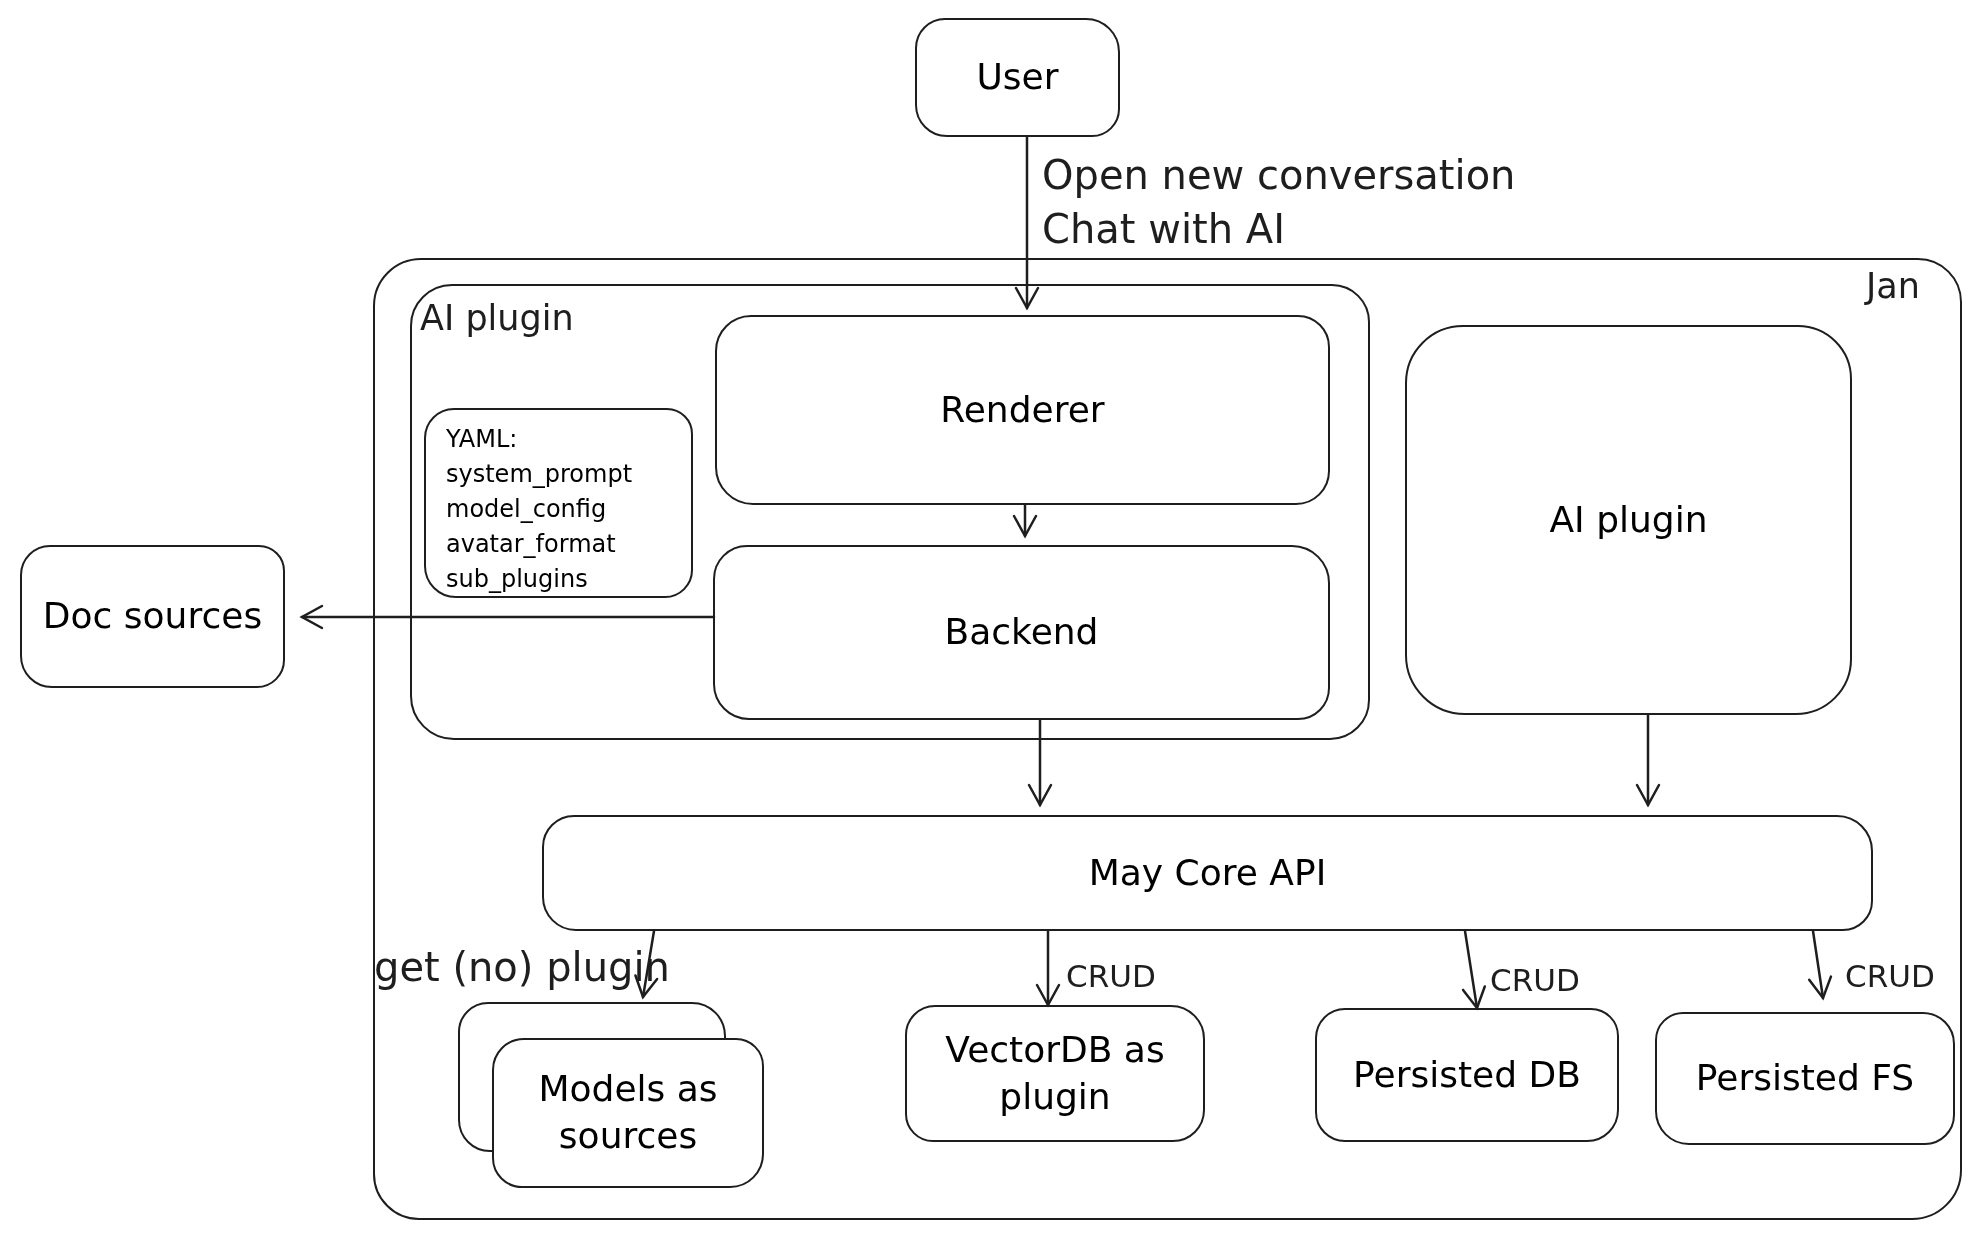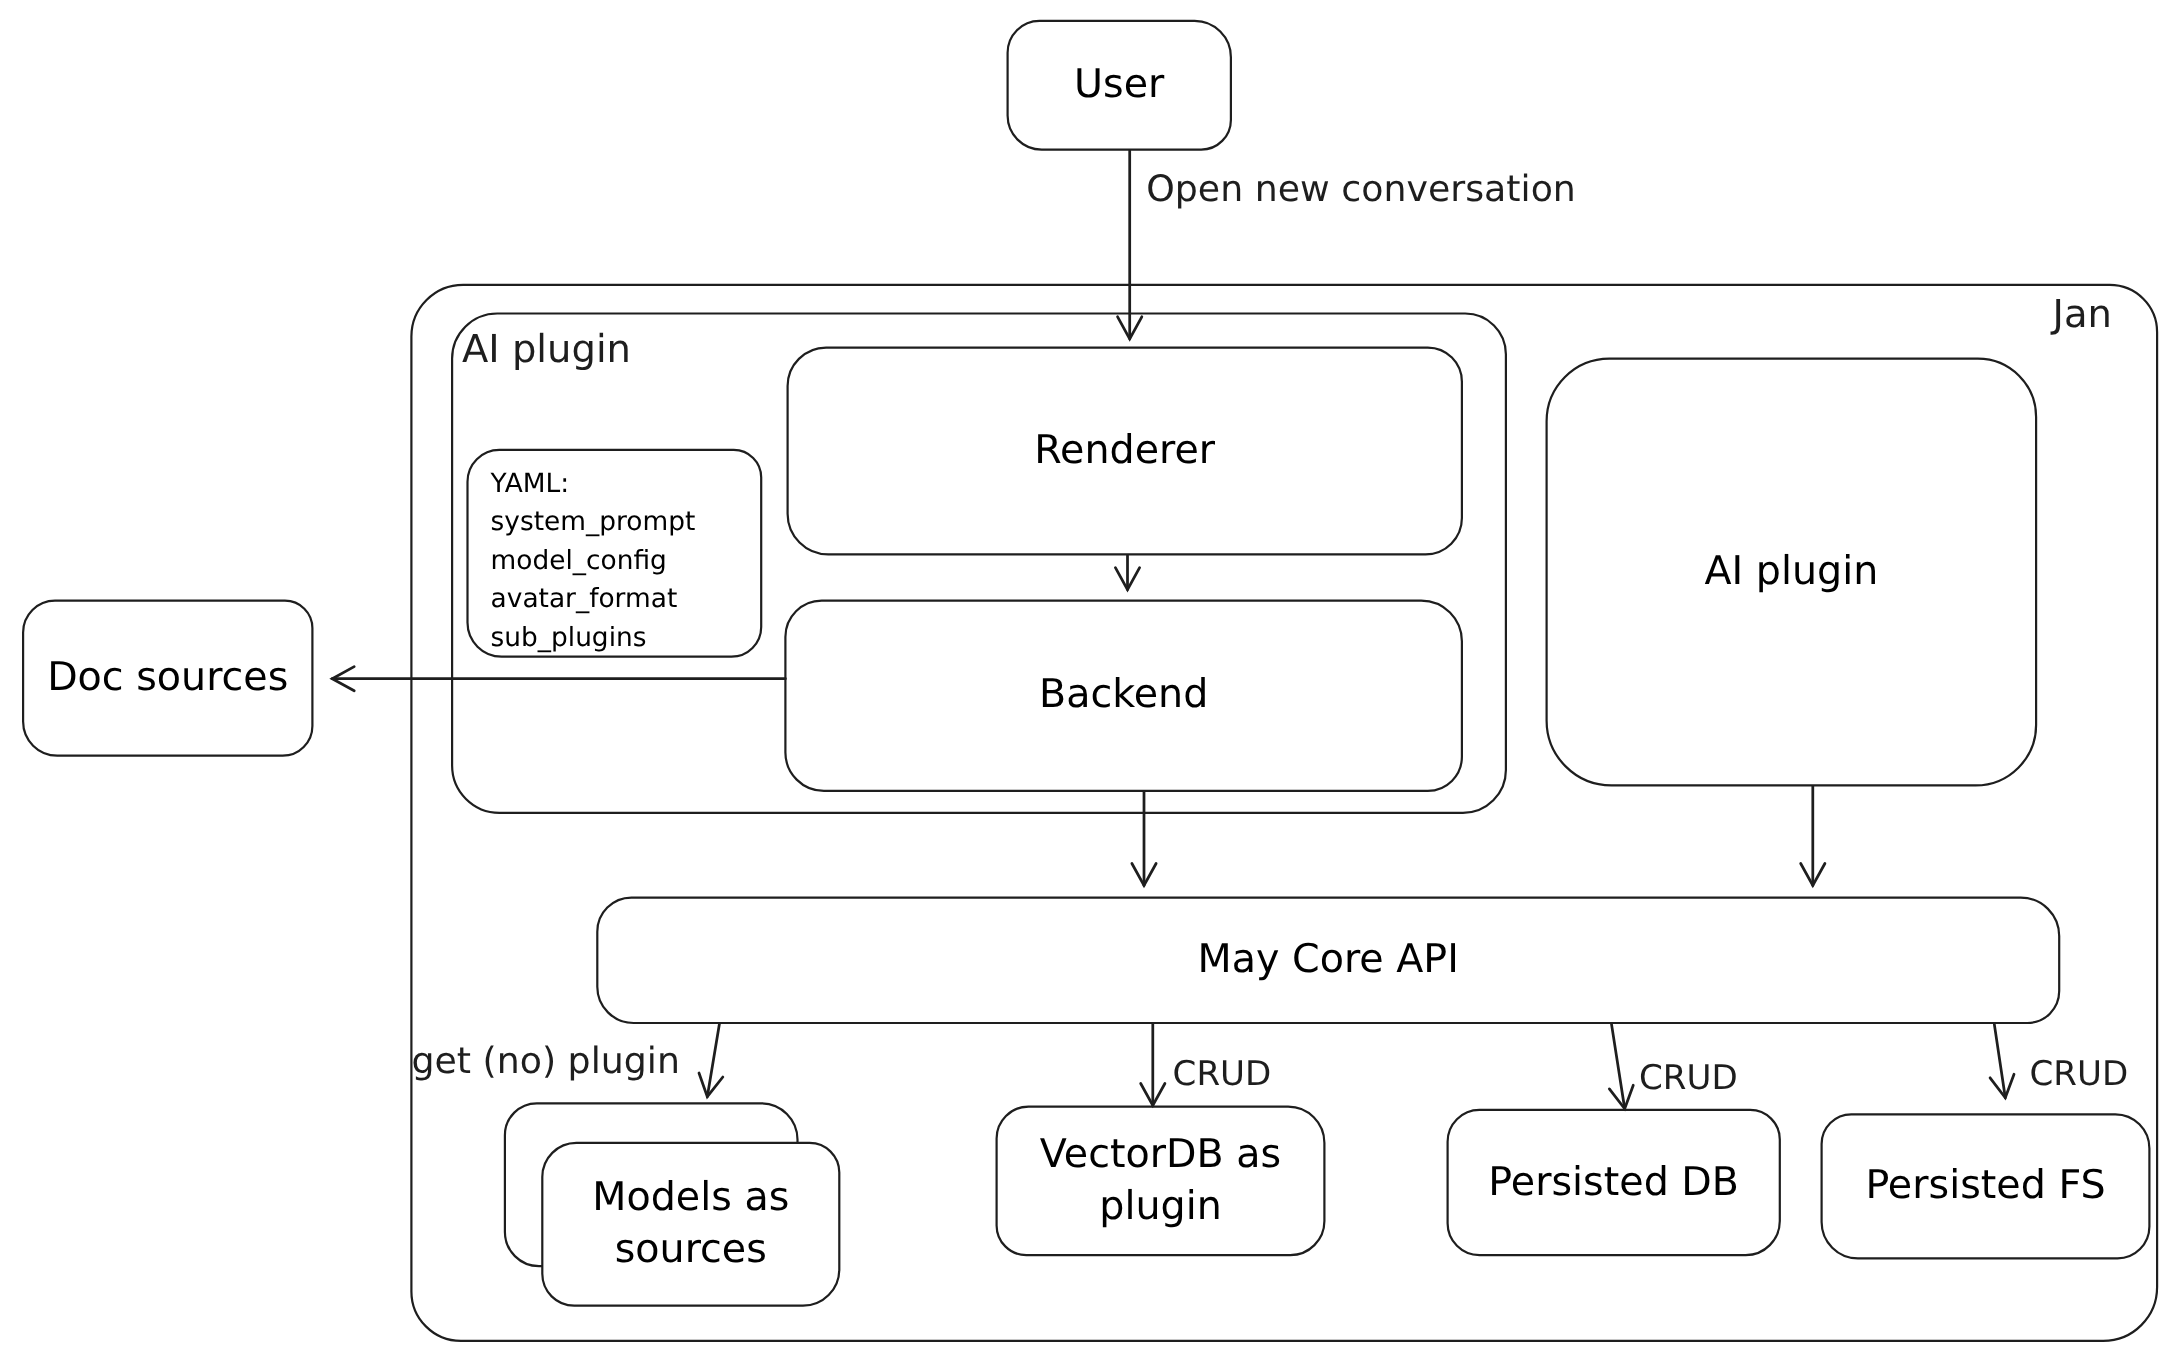--- a/index.html
+++ b/index.html
@@ -30,21 +30,21 @@
     align-items:flex-start;
   }
   .corner-label{
     position:absolute;
     font-size:35px;
     color:#1e1e1e;
     white-space:nowrap;
   }
   .edge-label{
     position:absolute;
-    font-size:33px;
+    font-size:40px;
     color:#1e1e1e;
     white-space:nowrap;
   }
   .note{
     font-size:24px;
     line-height:35px;
     text-align:left;
     display:block;
     padding:12px 0 0 20px;
   }
@@ -120,20 +120,21 @@
   <div class="box" style="left:1655px;top:1012px;width:300px;height:133px;border-radius:28px 32px 30px 34px;">
     <span>Persisted FS</span>
   </div>
 
   <div class="box" style="left:915px;top:18px;width:205px;height:119px;border-radius:30px 34px 28px 32px;">
     <span>User</span>
   </div>
 
   <div class="edge-label" style="left:1042px;top:152px;">
     <div>Open new conversation</div>
+    <div style="margin-top:8px;">Chat with AI</div>
   </div>
 
   <div class="edge-label" style="left:374px;top:944px;">get (no) plugin</div>
 
   <div class="edge-label" style="left:1066px;top:958px;font-size:31px;">CRUD</div>
 
   <div class="edge-label" style="left:1490px;top:962px;font-size:31px;">CRUD</div>
 
   <div class="edge-label" style="left:1845px;top:958px;font-size:31px;">CRUD</div>
 

